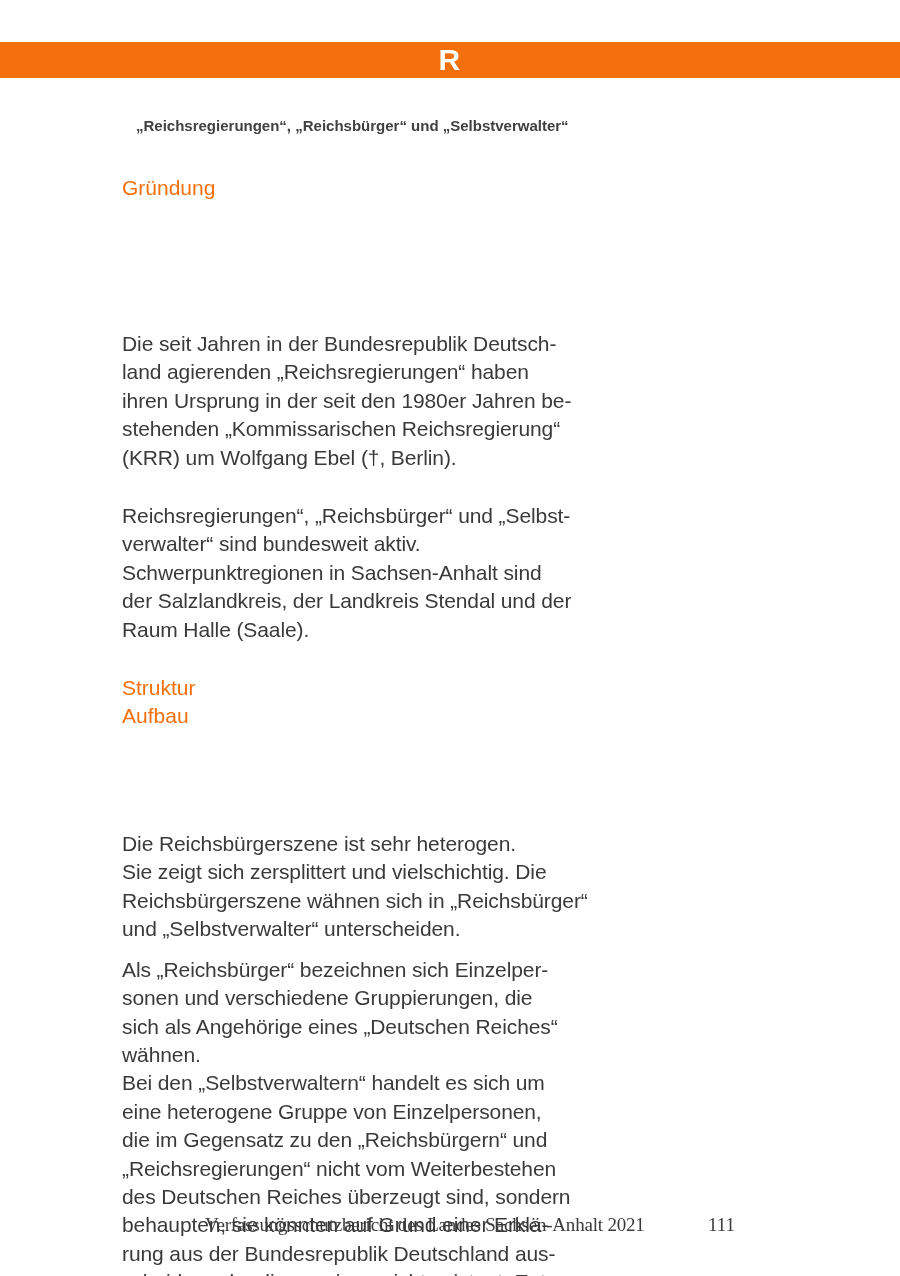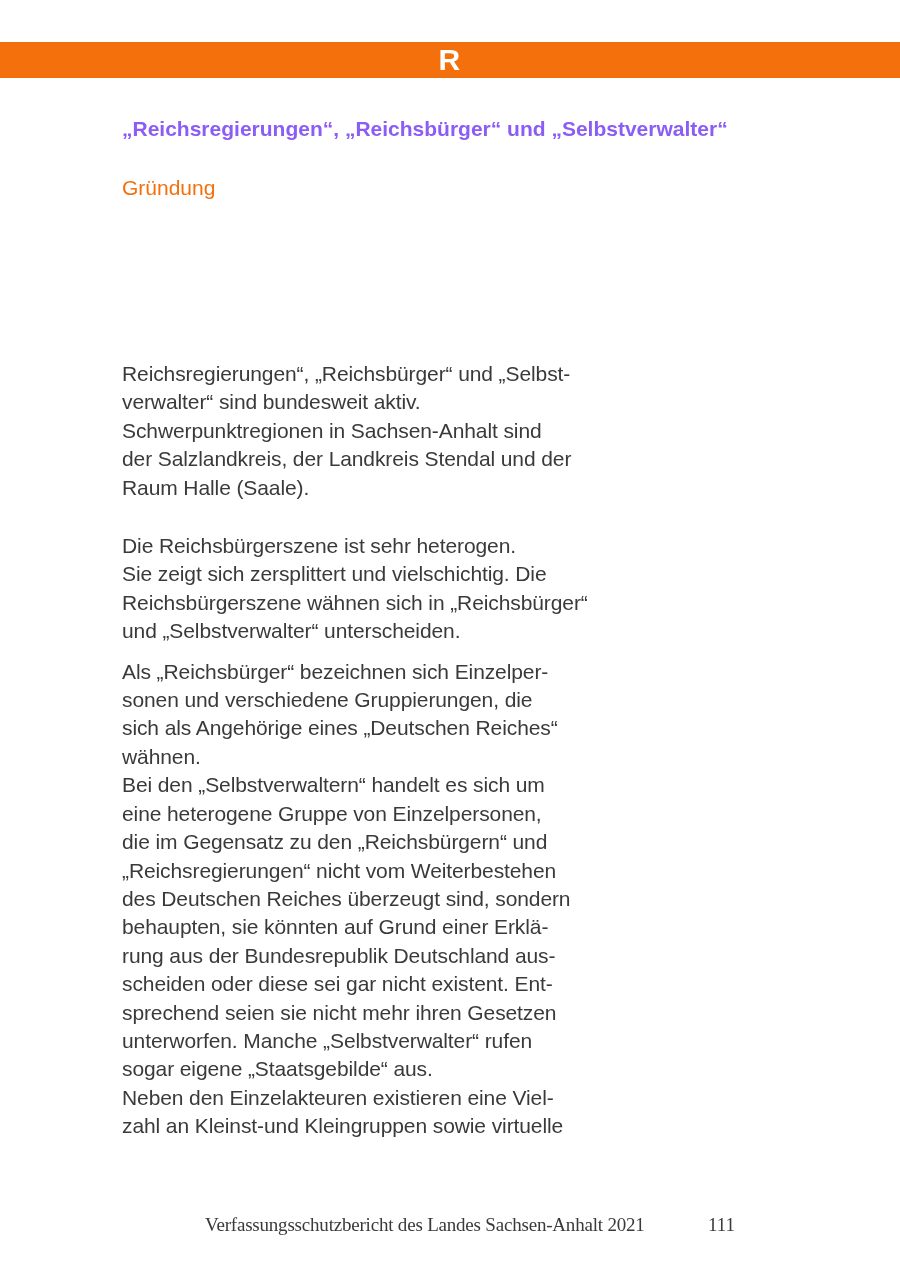--- a/index.html
+++ b/index.html
@@ -33,25 +33,25 @@
   }
   .title-rest {
     font-size: 22px;
     font-weight: 600;
     letter-spacing: 1.5px;
     line-height: 1;
   }
   .subtitle {
     position: absolute;
     top: 117px;
-    left: 122px;
+    left: 136px;
     width: 700px;
-    font-size: 21px;
+    font-size: 15px;
     font-weight: bold;
-    color: #8b5cf6;
+    color: #404040;
     white-space: pre-line;
   }
   .content {
     position: absolute;
     top: 174px;
     left: 122px;
     width: 680px;
   }
   .section {
     display: flex;
@@ -111,33 +111,42 @@
   <div class="header-bar">
     <span class="title-initial">R</span>
   </div>
 
   <div class="subtitle">„Reichsregierungen“, „Reichsbürger“ und „Selbstverwalter“</div>
 
   <div class="content">
 
     <div class="section">
       <div class="section-label">Gründung</div>
+      <div class="section-body">
+        <div class="para">Die seit Jahren in der Bundesrepublik Deutsch-
+land agierenden „Reichsregierungen“ haben
+ihren Ursprung in der seit den 1980er Jahren be-
+stehenden „Kommissarischen Reichsregierung“
+(KRR) um Wolfgang Ebel (†, Berlin).</div>
+      </div>
     </div>
 
     <div class="section">
       <div class="section-body">
         <div class="para">Reichsregierungen“, „Reichsbürger“ und „Selbst-
 verwalter“ sind bundesweit aktiv.
 Schwerpunktregionen in Sachsen-Anhalt sind
 der Salzlandkreis, der Landkreis Stendal und der
 Raum Halle (Saale).</div>
       </div>
     </div>
 
     <div class="section">
+      <div class="section-label">Struktur
+Aufbau</div>
       <div class="section-body">
         <div class="para">Die Reichsbürgerszene ist sehr heterogen.
 Sie zeigt sich zersplittert und vielschichtig. Die
 Reichsbürgerszene wähnen sich in „Reichsbürger“
 und „Selbstverwalter“ unterscheiden.</div>
         <div class="para">Als „Reichsbürger“ bezeichnen sich Einzelper-
 sonen und verschiedene Gruppierungen, die
 sich als Angehörige eines „Deutschen Reiches“
 wähnen.
 Bei den „Selbstverwaltern“ handelt es sich um

